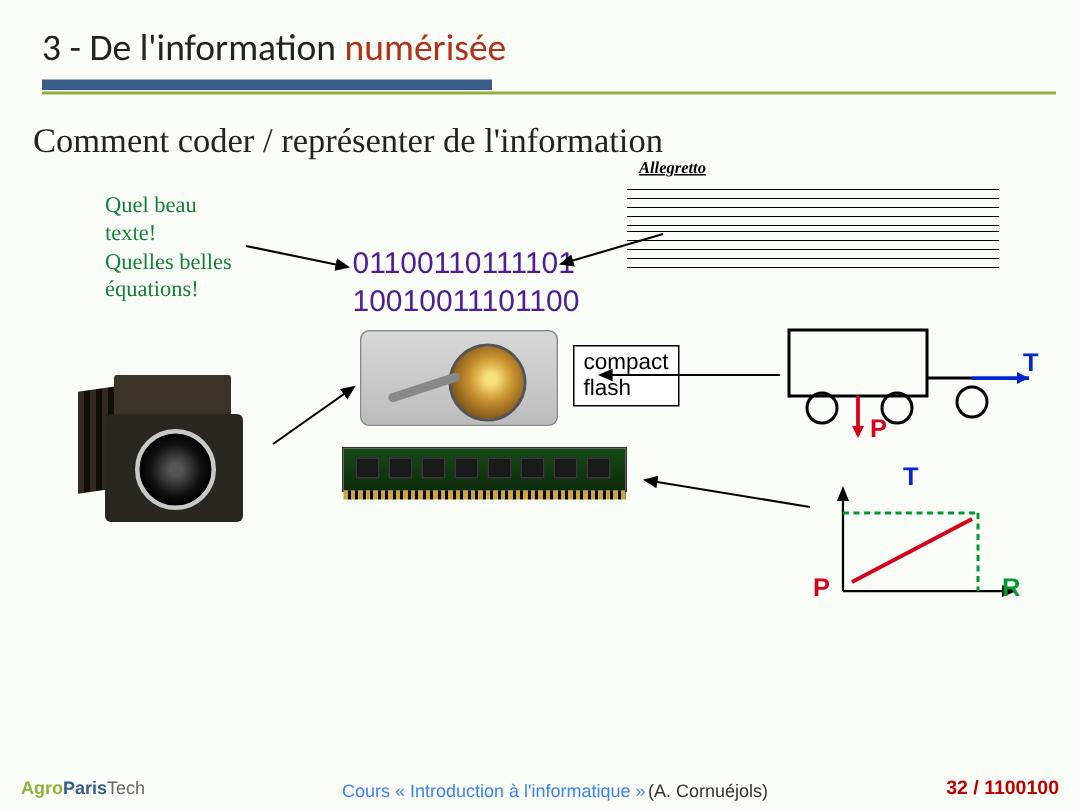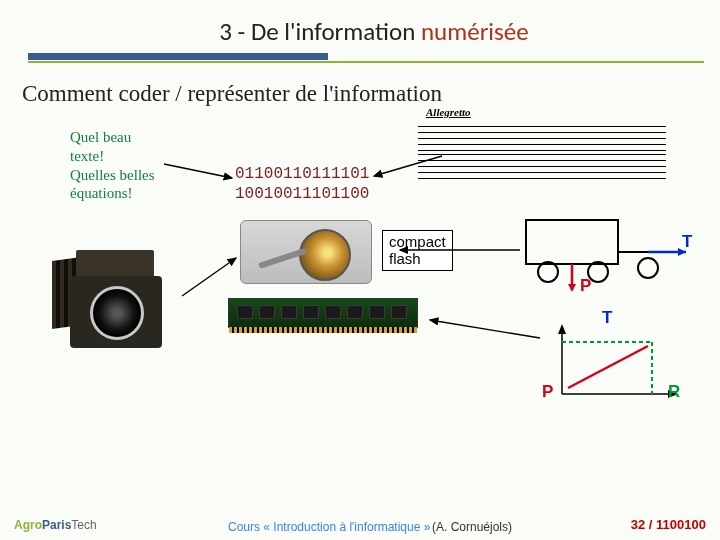--- a/index.html
+++ b/index.html
@@ -3,21 +3,21 @@
 <meta charset="utf-8">
 <style>
   * { box-sizing: border-box; margin: 0; padding: 0; }
   body {
     width: 720px; height: 540px;
     background: #fafcf8;
     font-family: Georgia, 'Times New Roman', serif;
     position: relative;
     overflow: hidden;
   }
-  .title-block { padding: 16px 0 0 28px; text-align: center; }
+  .title-block { padding: 16px 0 0 28px; }
   .slide-title {
     font-family: Calibri, Arial, sans-serif;
     font-size: 25px;
     color: #222;
   }
   .slide-title .accent { color: #b03018; }
   .rule-bars { margin-top: 6px; }
   .thick-bar { height: 7px; width: 300px; background: #3a5c8a; }
   .thin-bar { height: 1.5px; width: 676px; background: #8fb23a; margin-top: 1px; }
   .subtitle {
@@ -26,21 +26,21 @@
     color: #222;
     margin: 18px 0 0 22px;
   }
   .canvas { position: absolute; left: 0; top: 120px; width: 720px; height: 360px; }
   .txt-block {
     position: absolute; left: 70px; top: 8px;
     font-family: Liberation Serif, serif; font-size: 15px; color: #15803d; line-height: 1.25;
   }
   .binary-block {
     position: absolute; left: 235px; top: 44px;
-    font-family: Liberation Mono, monospace; font-size: 16px; color: #7f1d1d; line-height: 1.25;
+    font-family: Liberation Sans, sans-serif; font-size: 20px; color: #4c1d95; line-height: 1.25;
   }
   .hdd {
     position: absolute; left: 240px; top: 100px; width: 132px; height: 64px;
     border: 1px solid #888; border-radius: 6px;
     background: linear-gradient(#d8d8d8,#bcbcbc);
   }
   .hdd::before {
     content: ""; position: absolute; left: 58px; top: 8px;
     width: 48px; height: 48px; border-radius: 50%;
     background: radial-gradient(circle at 55% 45%, #f6e07a 0 10%, #c89030 40%, #7a5518 75%);

